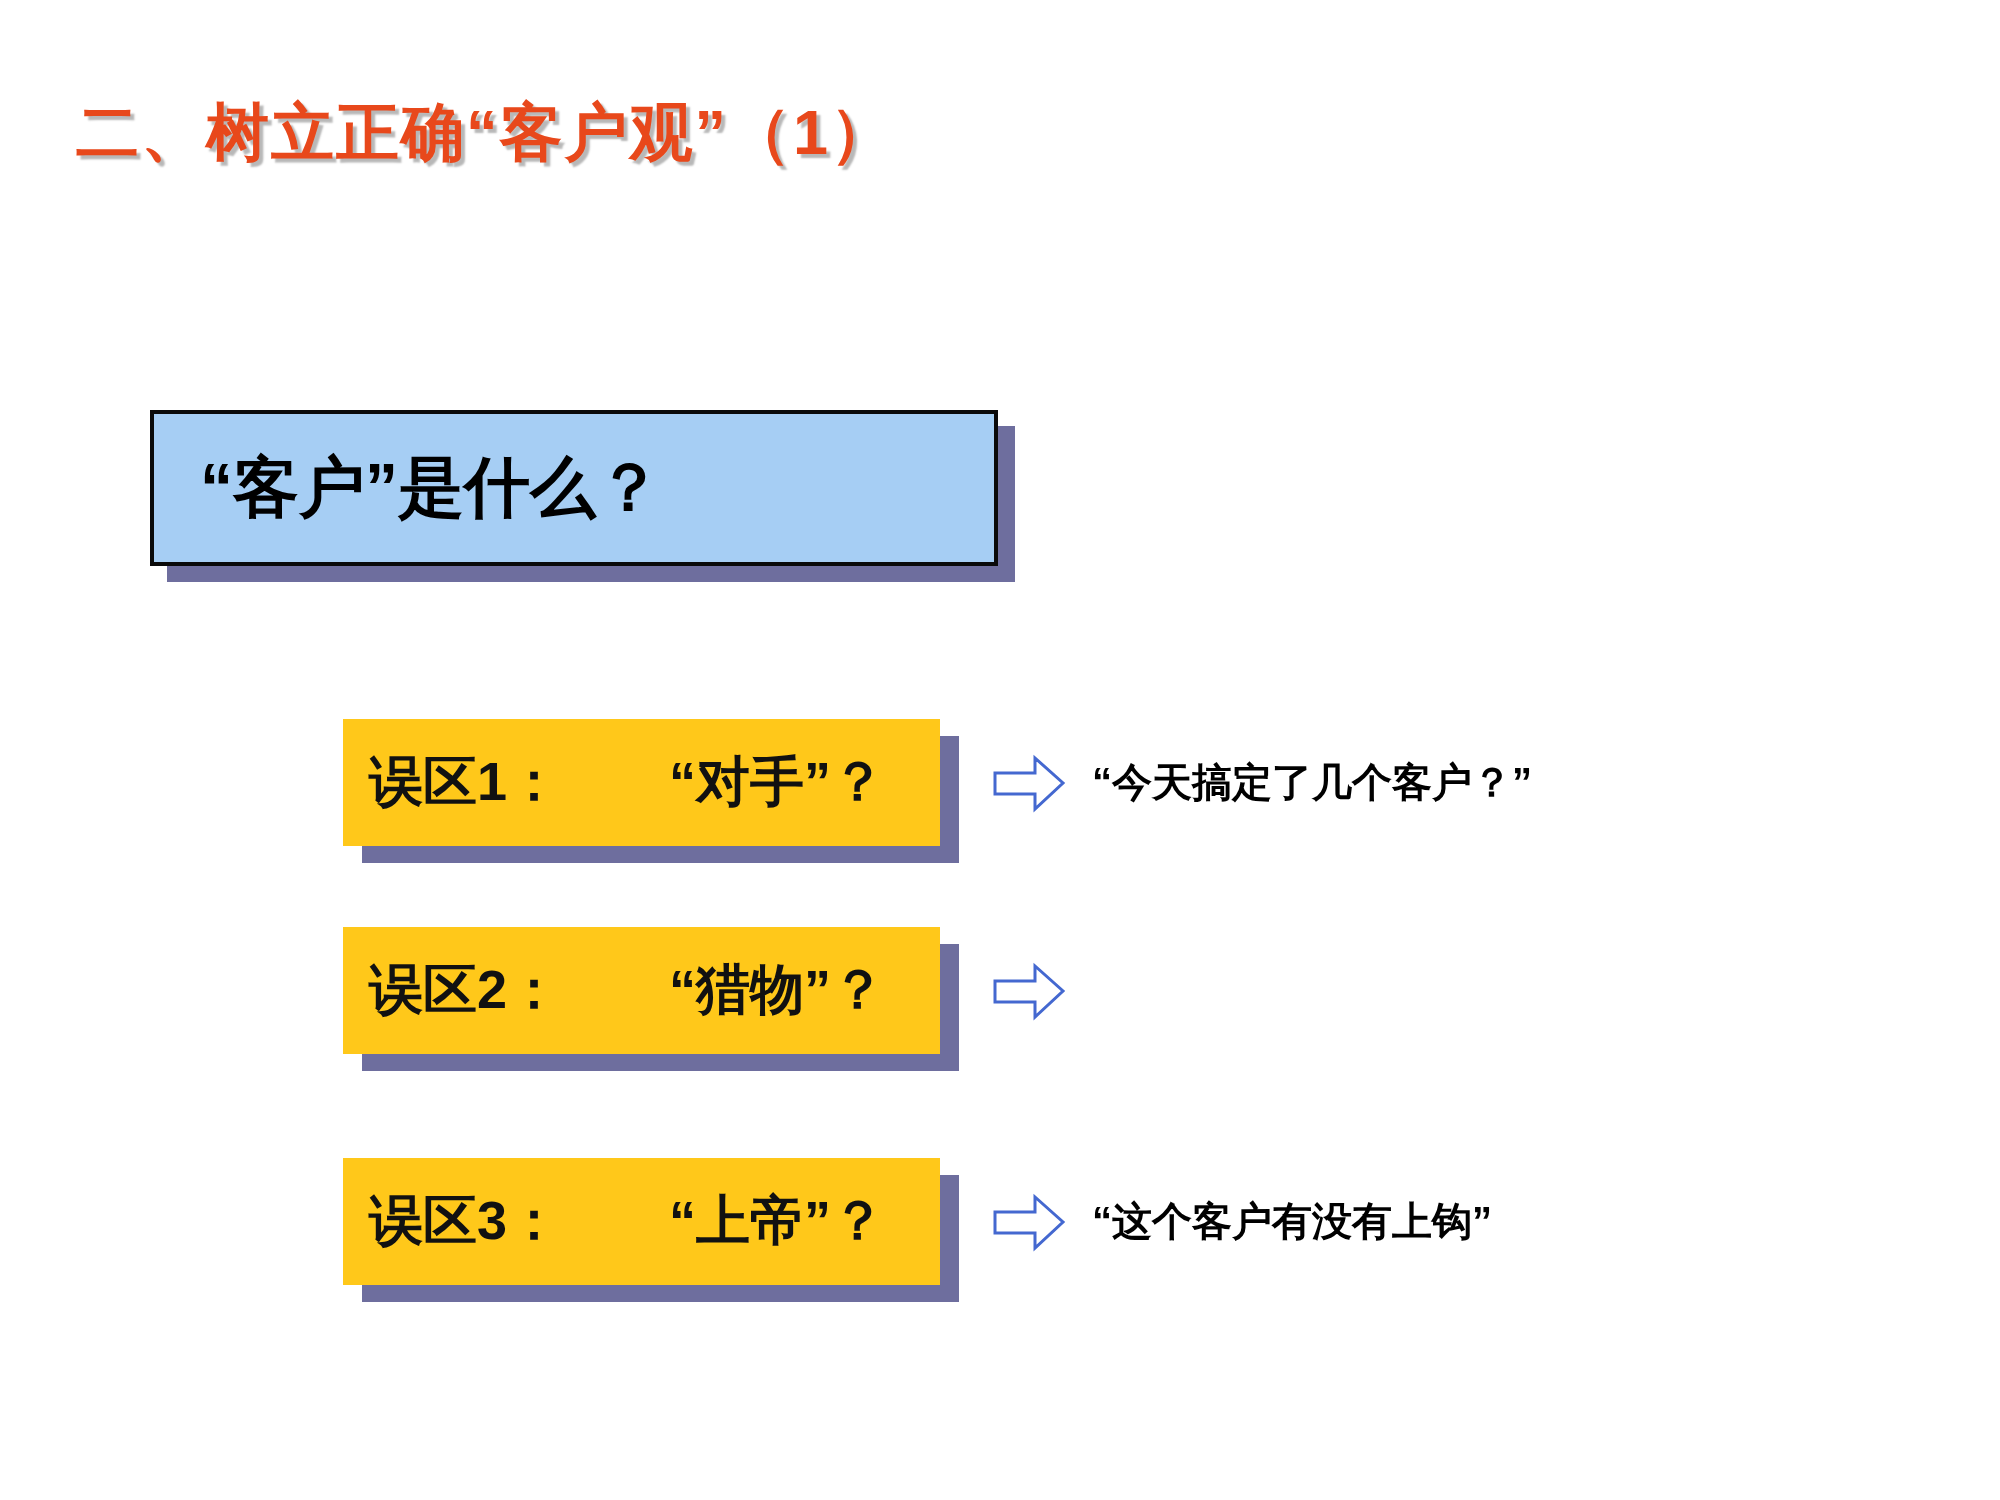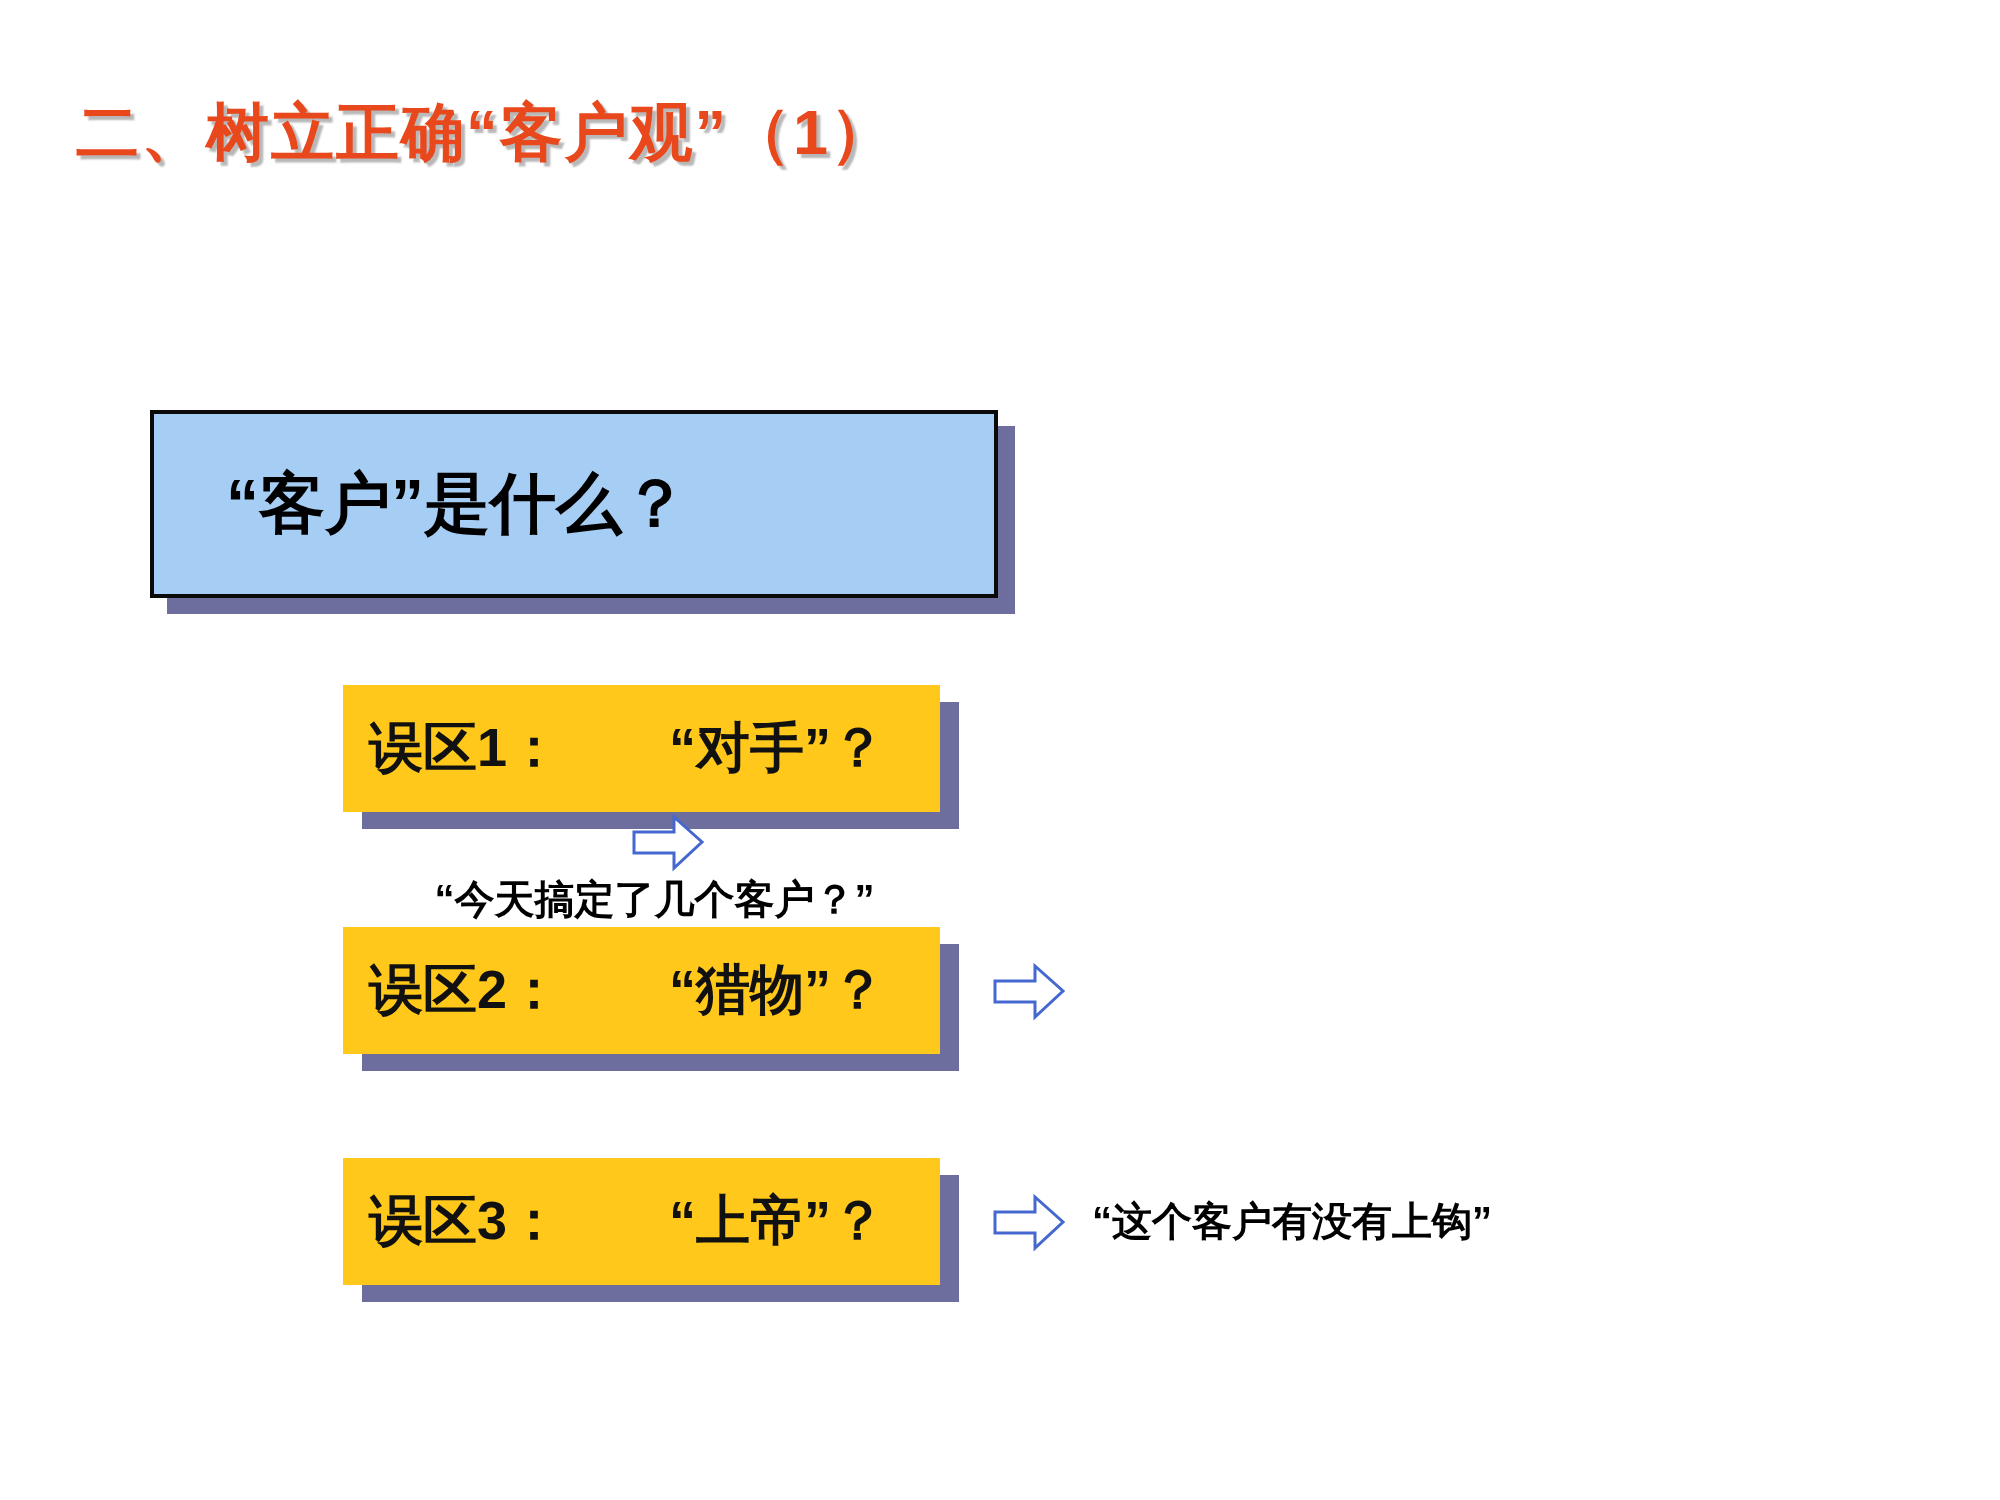--- a/index.html
+++ b/index.html
@@ -24,43 +24,43 @@
     letter-spacing: 2px;
     color: #E8481B;
     text-shadow: 4px 4px 2px #b8b8b8;
     white-space: nowrap;
   }
   .question-box {
     position: absolute;
     left: 150px;
     top: 410px;
     width: 848px;
-    height: 188px;
+    height: 156px;
     box-sizing: border-box;
     background: #A6CEF4;
     border: 4px solid #0a0a0a;
     box-shadow: 17px 16px 0 #6E6E9E;
     display: flex;
     align-items: center;
-    padding-left: 72px;
+    padding-left: 46px;
   }
   .question-box .q-text {
     font-size: 66px;
     font-weight: bold;
     color: #000000;
     white-space: nowrap;
   }
   .row {
     position: absolute;
     left: 343px;
     height: 127px;
     display: flex;
     align-items: center;
   }
-  .row-1 { top: 685px; flex-direction: column; }
+  .row-1 { top: 719px; }
   .row-2 { top: 927px; }
   .row-3 { top: 1158px; }
   .miscon-box {
     width: 597px;
     height: 100%;
     flex: 0 0 auto;
     box-sizing: border-box;
     background: #FFC81A;
     box-shadow: 19px 17px 0 #6E6E9E;
     display: flex;

